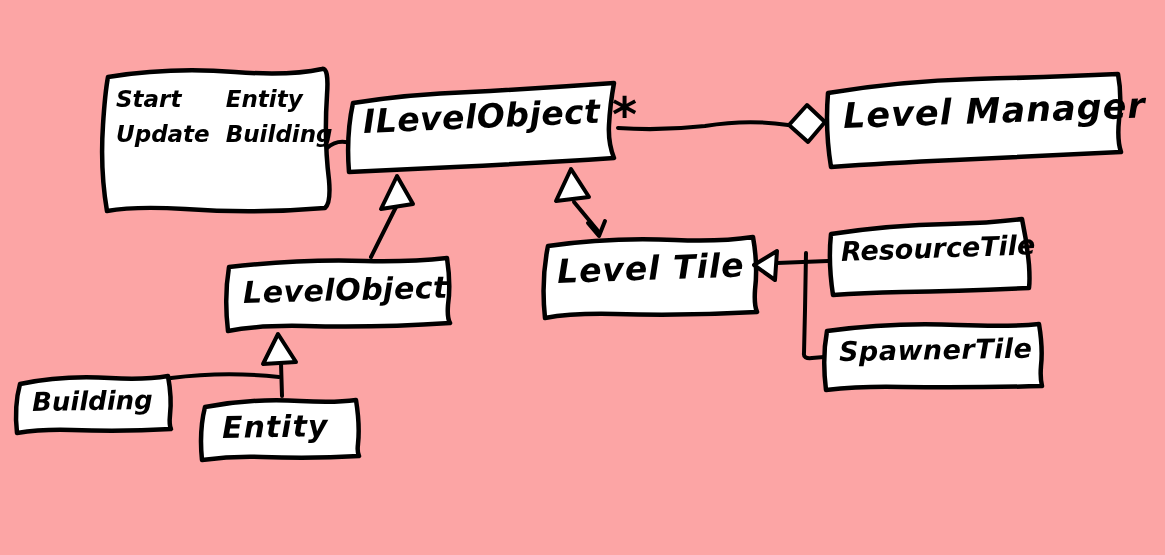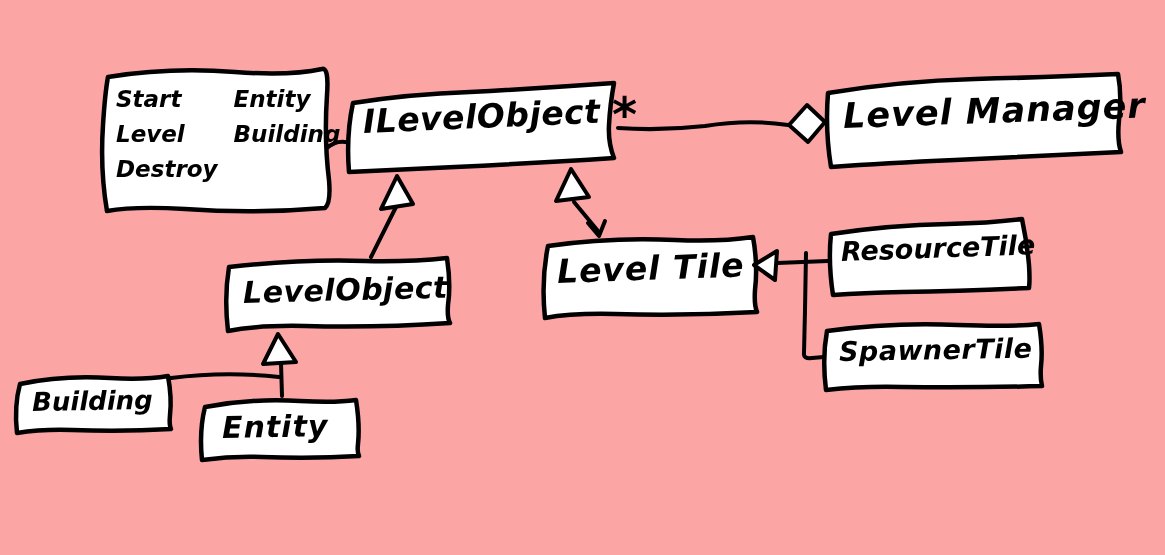--- a/index.html
+++ b/index.html
@@ -63,22 +63,21 @@
       <path class="solid" d="M 397,176 L 381,209 L 413,204 Z"></path>
       <path class="solid" d="M 571,169 L 556,201 L 589,197 Z"></path>
       <path class="solid" d="M 278,334 L 263,364 L 296,362 Z"></path>
       <path class="solid" d="M 754,265 L 777,251 L 775,280 Z"></path>
     </g>
   </svg>
 
   <div class="note-text">
     <div class="note-col">
       <span>Start</span>
-      <span>Level</span>
-      <span>Destroy</span>
+      <span>Update</span>
     </div>
     <div class="note-col">
       <span>Entity</span>
       <span>Building</span>
     </div>
   </div>
 
   <div class="lbl lbl-ilevel">ILevelObject</div>
   <div class="lbl lbl-star">*</div>
   <div class="lbl lbl-manager">Level Manager</div>

